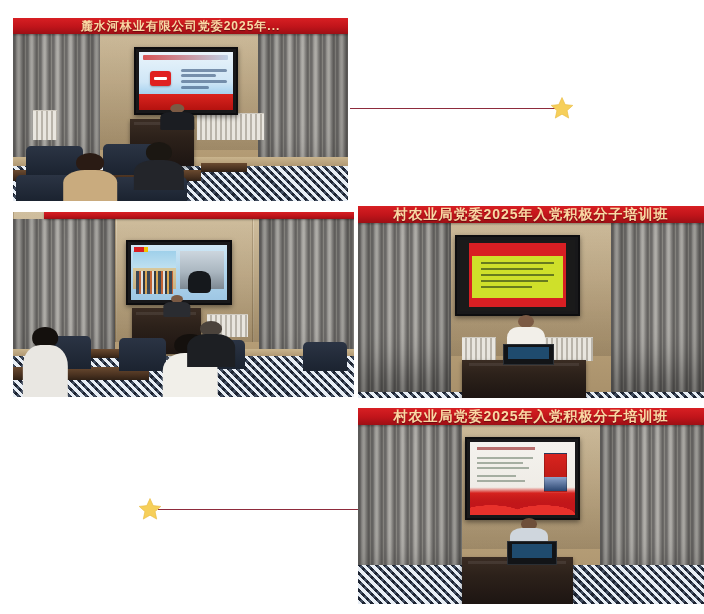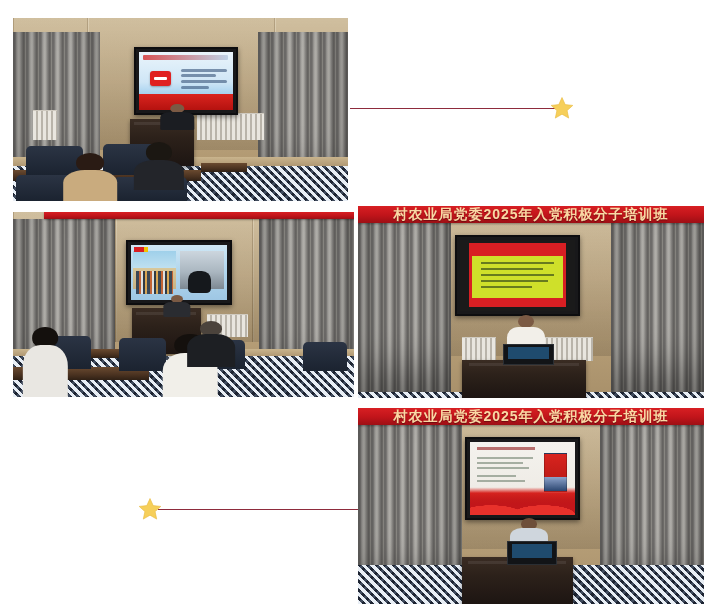--- a/index.html
+++ b/index.html
@@ -302,20 +302,23 @@
 
 <div class="collage">
 
   <div class="photo" style="left:13px; top:18px; width:335px; height:183px;">
     <div class="scene">
       <div class="wall"></div>
       <div class="wall-panel" style="left:0; top:0; width:22%; height:72%;"></div>
       <div class="wall-panel" style="left:22%; top:0; width:56%; height:72%;"></div>
       <div class="wall-panel" style="left:78%; top:0; width:22%; height:72%;"></div>
 
+      <div class="banner" style="top:0; height:16px;">
+        <span class="banner-text" style="font-size:12px;">麓水河林业有限公司党委2025年...</span>
+      </div>
 
       <div class="curtain left" style="width:26%; top:14px;"></div>
       <div class="curtain right" style="width:27%; top:14px;"></div>
 
       <div class="tv" style="left:36%; top:16%; width:30%; height:35%;">
         <div class="slide slide-blue">
           <div class="sl-head"></div>
           <div class="sl-badge"></div>
           <div class="sl-line" style="top:28%;"></div>
           <div class="sl-line" style="top:38%; right:18%;"></div>

